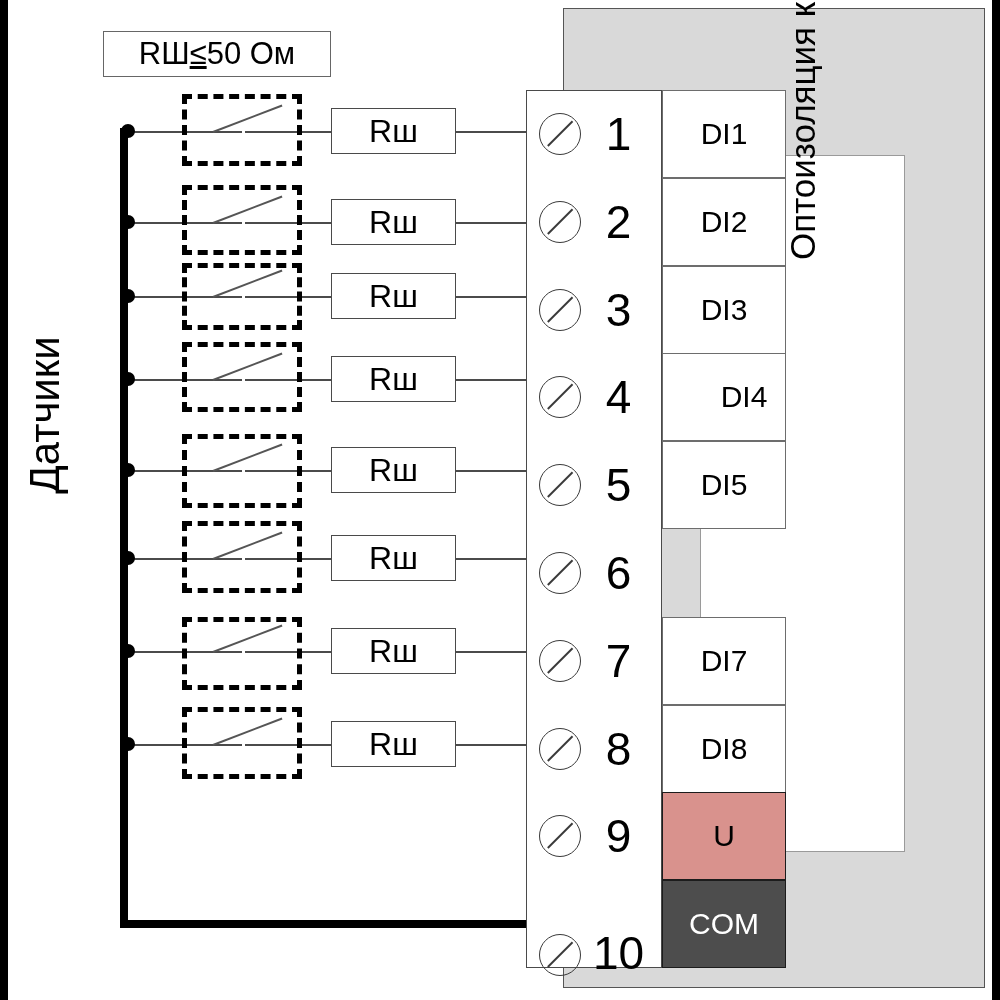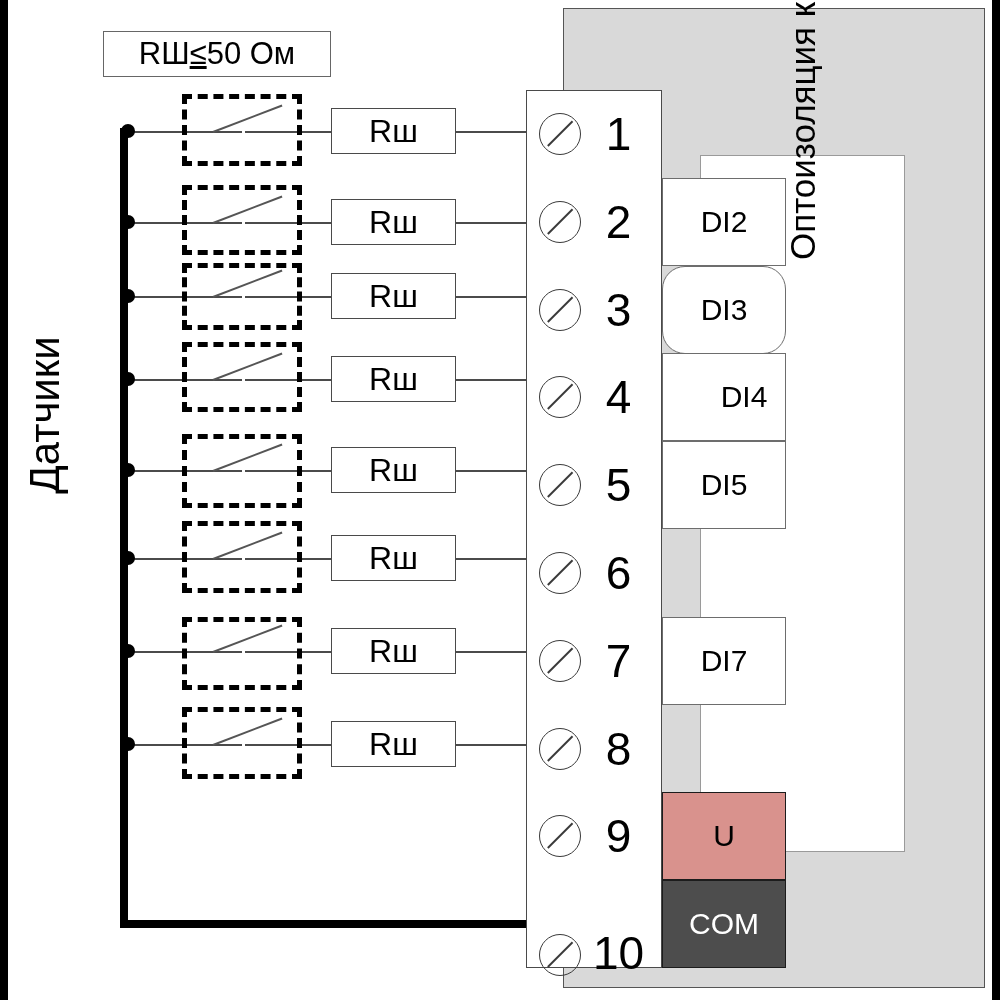--- a/index.html
+++ b/index.html
@@ -400,35 +400,41 @@
       <div class="term-row" style="top: 792.4px;">
         <div class="screw"></div>
         <div class="term-num">9</div>
       </div>
       <div class="term-row" style="top: 888px; align-items: flex-end;">
         <div class="screw"></div>
         <div class="term-num">10</div>
       </div>
     </div>
   <div class="di-col" id="di-col">
+      <div class="di-cell" style="top: 0px;">
+        <span>DI1</span>
+      </div>
       <div class="di-cell" style="top: 87.8px; align-items: center;">
         <span>DI2</span>
       </div>
-      <div class="di-cell" style="top: 175.6px; border-radius: 23px;">
+      <div class="di-cell" style="top: 175.6px;">
         <span>DI3</span>
       </div>
       <div class="di-cell" style="top: 263.4px; padding-left: 40px;">
         <span>DI4</span>
       </div>
       <div class="di-cell" style="top: 351.2px; align-items: center;">
         <span>DI5</span>
       </div>
       <div class="di-cell" style="top: 526.8px; justify-content: center;">
         <span>DI7</span>
       </div>
+      <div class="di-cell" style="top: 614.6px;">
+        <span>DI8</span>
+      </div>
       <div class="di-cell u-cell" style="top: 702.4px;">
         <span>U</span>
       </div>
       <div class="di-cell com-cell" style="top: 790.2px;">
         <span>COM</span>
       </div>
     </div>
 
 </div>
 

